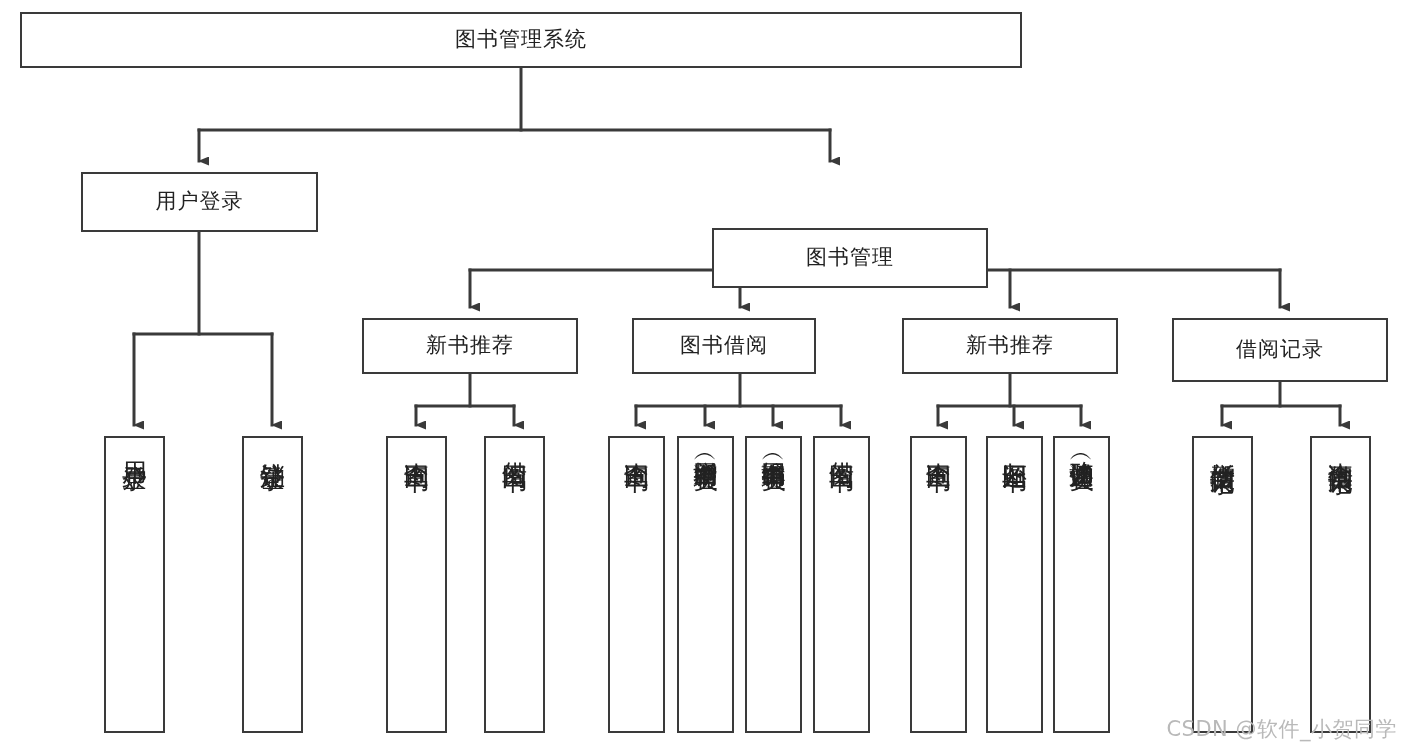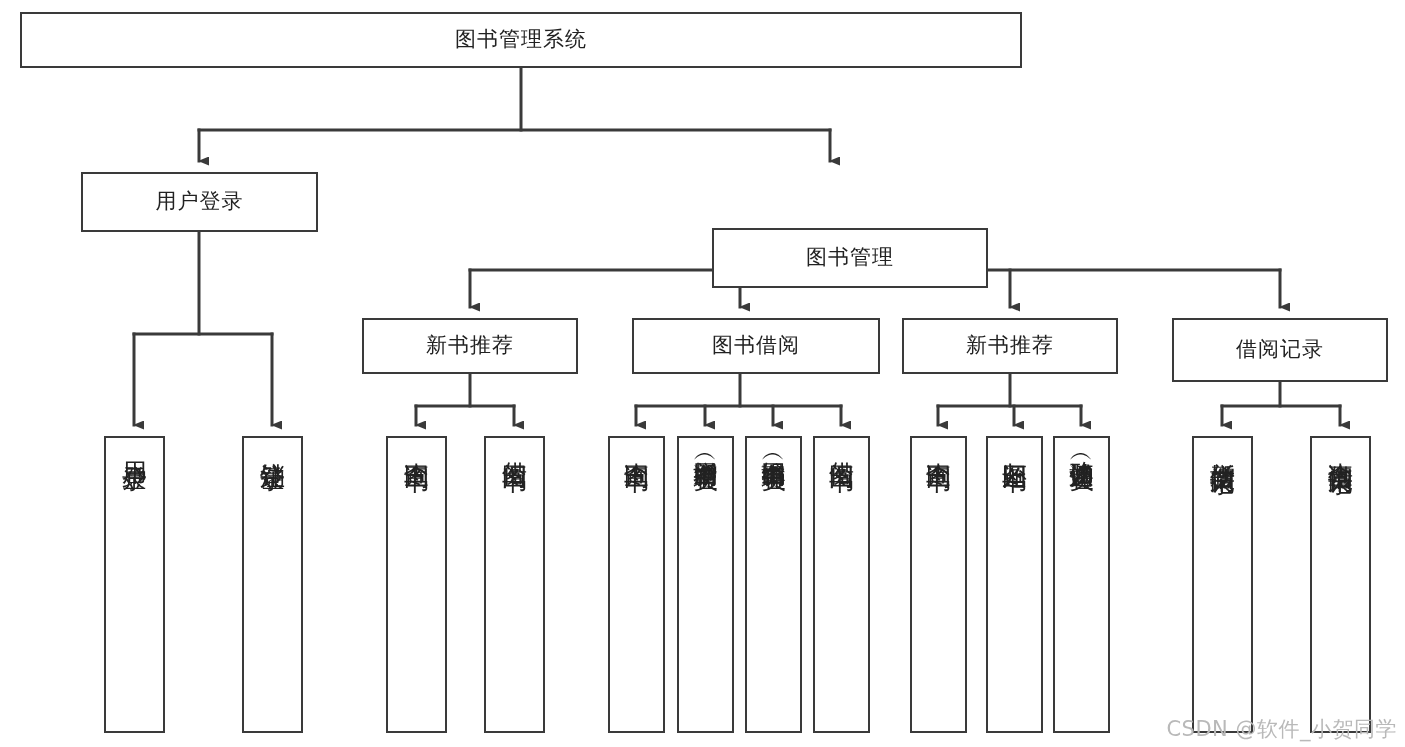--- a/index.html
+++ b/index.html
@@ -151,21 +151,21 @@
   <div class="node-box horiz" id="n-l1-0" style="left: 81px; top: 172px; width: 237px; height: 60px;">
     <span class="node-label">用户登录</span>
   </div>
   <div class="node-box horiz" id="n-l1-1" style="left: 712px; top: 180px; width: 276px; height: 60px; margin-top: 48px;">
     <span class="node-label">图书管理</span>
   </div>
 
   <div class="node-box horiz" id="n-l2-0" style="left: 362px; top: 318px; width: 216px; height: 56px;">
     <span class="node-label">新书推荐</span>
   </div>
-  <div class="node-box horiz" id="n-l2-1" style="left: 632px; top: 318px; width: 248px; height: 56px;">
+  <div class="node-box horiz" id="n-l2-1" style="left: 632px; top: 318px; width: 184px; height: 56px;">
     <span class="node-label">图书借阅</span>
   </div>
   <div class="node-box horiz" id="n-l2-2" style="left: 902px; top: 318px; width: 216px; height: 56px;">
     <span class="node-label">新书推荐</span>
   </div>
   <div class="node-box horiz" id="n-l2-3" style="left: 1172px; top: 318px; width: 216px; height: 64px;">
     <span class="node-label">借阅记录</span>
   </div>
 
   <div class="node-box vert" id="n-lf-0" style="left: 104px; top: 436px; width: 61px; height: 297px;">

